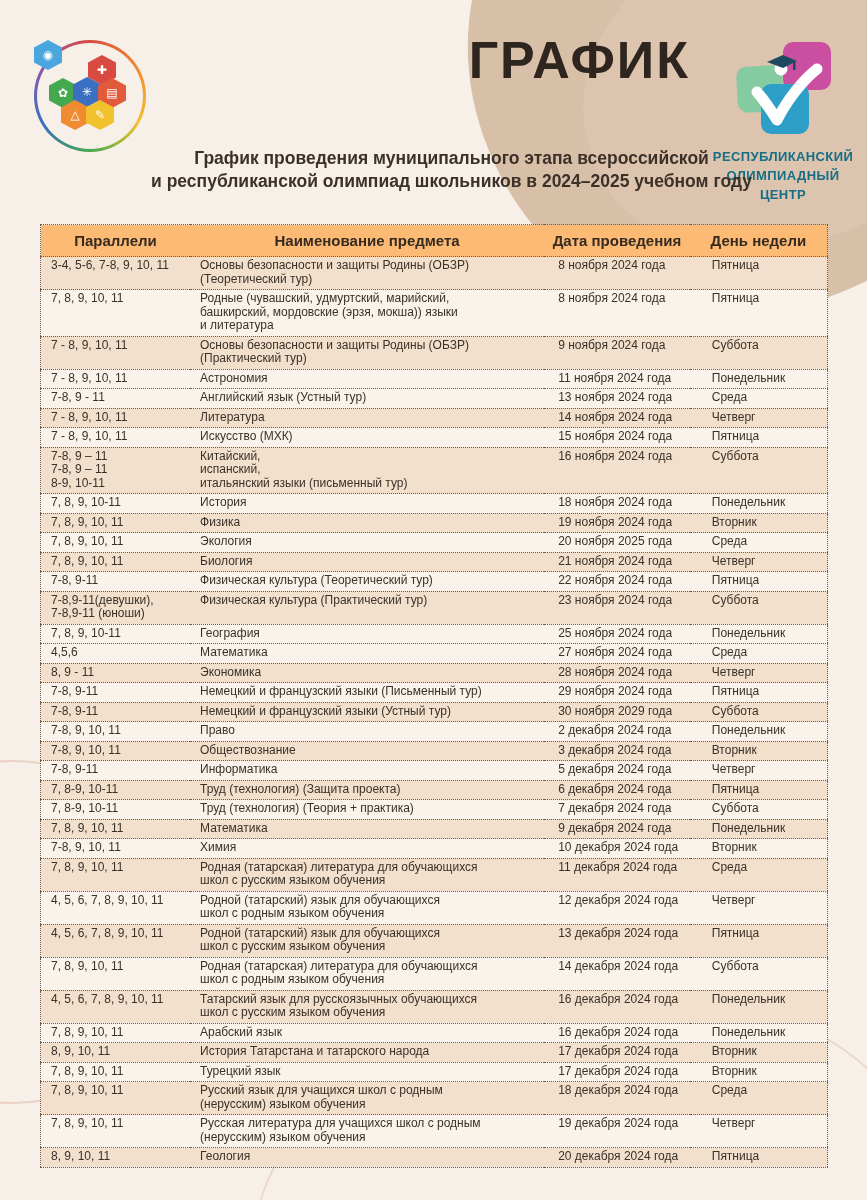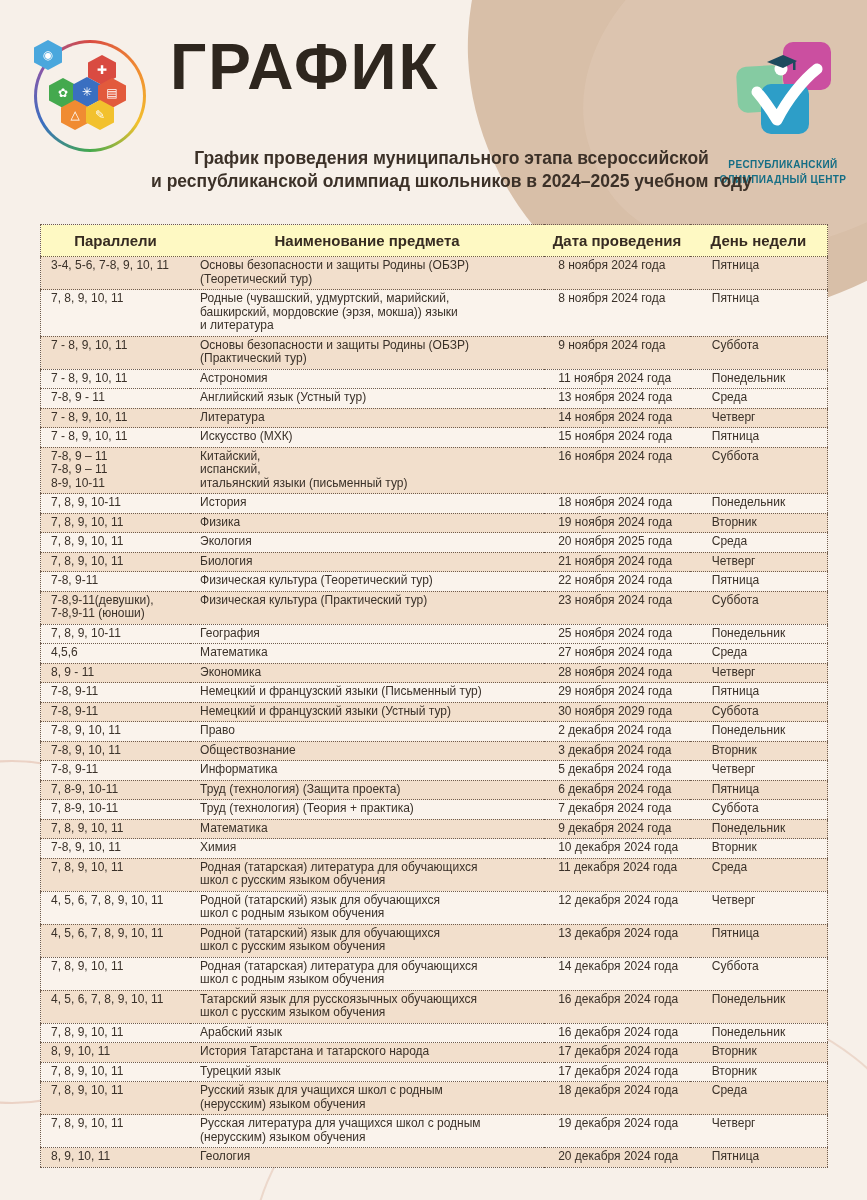--- a/index.html
+++ b/index.html
@@ -28,42 +28,42 @@
     color:#fff;font-size:12px;line-height:1;z-index:3;}
   .hex:nth-of-type(1){left:29px;top:17px;}
   .hex:nth-of-type(2){left:54px;top:15px;}
   .hex:nth-of-type(3){left:15px;top:38px;}
   .hex:nth-of-type(4){left:39px;top:37px;}
   .hex:nth-of-type(5){left:64px;top:38px;}
   .hex:nth-of-type(6){left:27px;top:60px;}
   .hex:nth-of-type(7){left:52px;top:60px;}
 
   
-  .title{position:absolute;left:170px;top:30px;width:520px;text-align:left;
-    font-size:64px;font-weight:800;letter-spacing:2px;color:#2e261e;z-index:2;}
+  .title{position:absolute;left:170px;top:30px;width:520px;text-align:right;
+    font-size:52px;font-weight:800;letter-spacing:2px;color:#2e261e;z-index:2;}
 
   
   .logo-right{position:absolute;right:6px;top:42px;width:156px;text-align:center;z-index:2;}
   .squares{position:relative;width:104px;height:94px;margin:0 auto;}
   .sq{position:absolute;border-radius:10px;}
   .sq-green{left:6px;top:24px;width:46px;height:46px;background:#85cba2;transform:rotate(-3deg);}
   .sq-pink{left:52px;top:0;width:48px;height:48px;background:#cb4fa0;}
   .sq-blue{left:30px;top:42px;width:48px;height:50px;background:#2d9ec8;}
   .check-svg{position:absolute;left:0;top:0;}
-  .logo-right-text{margin-top:22px;font-size:10px;font-weight:700;letter-spacing:.4px;
+  .logo-right-text{margin-top:12px;font-size:13px;font-weight:700;letter-spacing:.4px;
     color:#156e85;line-height:1.45;}
 
   
   .subtitle{position:absolute;left:48px;top:147px;width:807px;text-align:center;
     font-size:17.5px;font-weight:700;color:#3c3128;line-height:1.32;z-index:2;}
 
   
   table.schedule{position:absolute;left:40px;top:224px;width:788px;border-collapse:collapse;
     border:1px dotted #6f5c4d;z-index:1;table-layout:fixed;}
-  table.schedule th{background:#fef9c3;color:#362b21;font-size:15px;font-weight:700;
+  table.schedule th{background:#fdba74;color:#362b21;font-size:15px;font-weight:700;
     padding:7px 2px;border-bottom:1px dotted #6f5c4d;text-align:center;}
   table.schedule td{font-size:12px;color:#3a3129;line-height:13.5px;vertical-align:top;
     white-space:pre-line;padding:2px 4px 3px 10px;border-bottom:1px dotted #6f5c4d;}
   table.schedule td:nth-child(3){padding-left:14px;}
   table.schedule td:nth-child(4){padding-left:22px;}
   tr.tan td{background:#f2dfcc;}
   tr.light td{background:#faf3ec;}
 </style>
 </head>
 <body>

